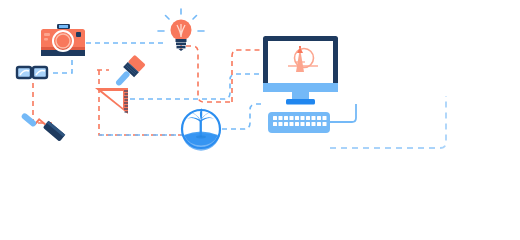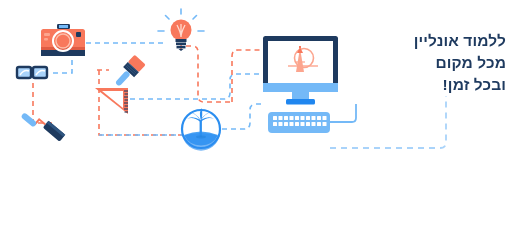--- a/index.html
+++ b/index.html
@@ -192,19 +192,14 @@
         <rect x="317" y="122" width="4" height="4" rx="0.6"></rect>
           <rect x="322.5" y="122" width="4" height="4" rx="0.6"></rect>
       </g>
     </g>
   </svg>
 
   <svg style="position:absolute;left:330px;top:0;width:190px;height:170px;" viewBox="0 0 190 170" xmlns="http://www.w3.org/2000/svg">
     <path d="M0 148 H110 Q116 148 116 142 V96" fill="none" stroke="#a9d3fa" stroke-width="1.8" stroke-dasharray="6 5"></path>
   </svg>
 
-  <div id="headline">
-    <span class="hl-line">ללמוד אונליין</span>
-    <span class="hl-line">מכל מקום</span>
-    <span class="hl-line">ובכל זמן!</span>
-  </div>
 
 </div>
 
 </body></html>

